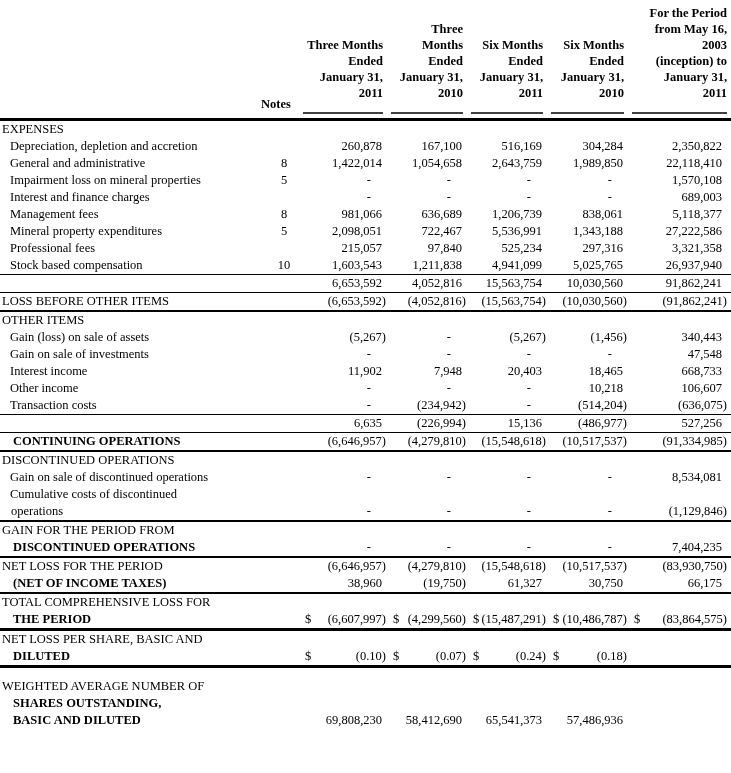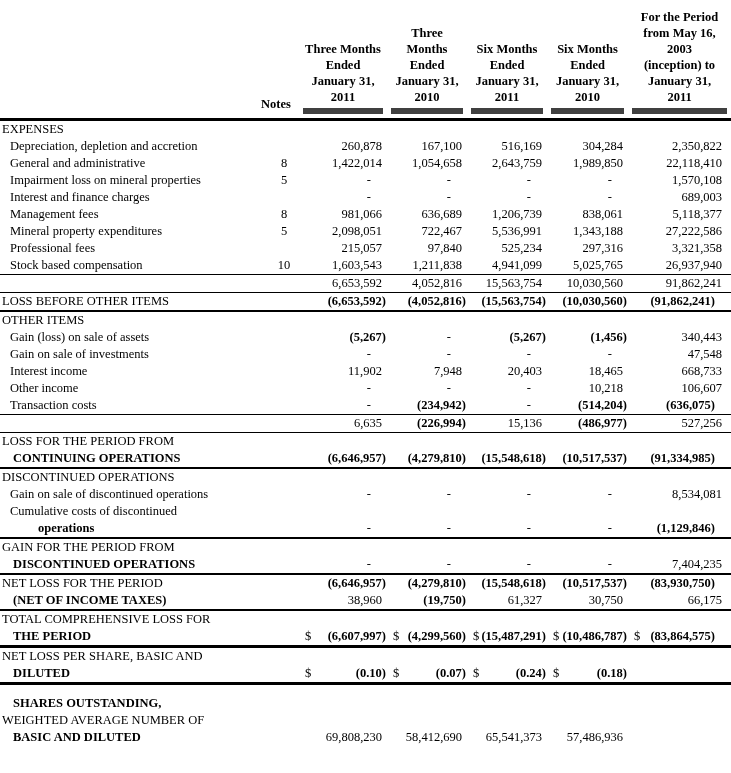--- a/index.html
+++ b/index.html
@@ -2,35 +2,35 @@
 <html><head>
 <meta charset="utf-8">
 <style>
   html,body{margin:0;padding:0;background:#ffffff;}
   body{width:731px;font-family:"Liberation Serif",serif;color:#000;-webkit-font-smoothing:none;}
   .sheet{width:731px;background:#fff;}
   table{border-collapse:collapse;table-layout:fixed;width:731px;}
   td{padding:0;margin:0;vertical-align:bottom;white-space:nowrap;overflow:visible;font-size:12.5px;}
   
   thead td{vertical-align:bottom;border-bottom:3px solid #000;font-weight:bold;height:112px;}
-  .h-col div{white-space:pre-line;text-align:center;line-height:16px;border-bottom:6px solid #404040;margin:0 4px 4px 4px;padding-bottom:3px;}
+  .h-col div{white-space:pre-line;text-align:right;line-height:16px;border-bottom:2px solid #404040;margin:0 4px 4px 4px;padding-bottom:11px;}
   .h-notes{text-align:center;padding-bottom:6px;margin-top:24px;}
   
   tbody td{height:17px;line-height:17px;}
   .lbl-section{font-weight:normal;padding-left:2px;}
   .lbl-section2{font-weight:bold;padding-left:13px;}
   .lbl-item{padding-left:10px;}
-  .lbl-item2{padding-left:38px;font-weight:bold;}
+  .lbl-item2{padding-left:11px;}
   .note{text-align:center;padding-left:16px;}
   .d{padding-left:6px;text-align:left;}
   .v{text-align:right;padding-right:5px;}
-  .neg{padding-right:1px;font-weight:bold;}
+  .neg{padding-right:1px;}
   .dash{padding-right:16px;}
   .v5{padding-right:9px;}
-  .v5.neg{padding-right:16px;}
+  .v5.neg{padding-right:4px;}
   tr.b-thin td{border-bottom:1px solid #000;}
   tr.b-thick td{border-bottom:2px solid #000;}
   tr.b-xthick td{border-bottom:3px solid #000;}
   tr.spacer td{height:10px;line-height:10px;}
 </style>
 </head>
 <body>
 
 <div class="sheet">
   <table>
@@ -332,34 +332,20 @@
           <td class="v">6,635</td>
           <td class="d"></td>
           <td class="v neg">(226,994)</td>
           <td class="d"></td>
           <td class="v">15,136</td>
           <td class="d"></td>
           <td class="v neg">(486,977)</td>
           <td class="d"></td>
           <td class="v v5">527,256</td>
         </tr>
-        <tr>
-          <td class="lbl-section">LOSS FOR THE PERIOD FROM</td>
-          <td class="note"></td>
-          <td class="d"></td>
-          <td class="v"></td>
-          <td class="d"></td>
-          <td class="v"></td>
-          <td class="d"></td>
-          <td class="v"></td>
-          <td class="d"></td>
-          <td class="v"></td>
-          <td class="d"></td>
-          <td class="v v5"></td>
-        </tr>
         <tr class="b-thick">
           <td class="lbl-section2">CONTINUING OPERATIONS</td>
           <td class="note"></td>
           <td class="d"></td>
           <td class="v neg">(6,646,957)</td>
           <td class="d"></td>
           <td class="v neg">(4,279,810)</td>
           <td class="d"></td>
           <td class="v neg">(15,548,618)</td>
           <td class="d"></td>
@@ -532,35 +518,35 @@
           <td class="v neg">(0.24)</td>
           <td class="d">$</td>
           <td class="v neg">(0.18)</td>
           <td class="d"></td>
           <td class="v v5"></td>
         </tr>
         <tr class="spacer">
           <td colspan="12"></td>
         </tr>
         <tr>
+          <td class="lbl-section">WEIGHTED AVERAGE NUMBER OF</td>
+          <td class="note"></td>
+          <td class="d"></td>
+          <td class="v"></td>
+          <td class="d"></td>
+          <td class="v"></td>
+          <td class="d"></td>
+          <td class="v"></td>
+          <td class="d"></td>
+          <td class="v"></td>
+          <td class="d"></td>
+          <td class="v v5"></td>
+        </tr>
+        <tr>
           <td class="lbl-section2">SHARES OUTSTANDING,</td>
-          <td class="note"></td>
-          <td class="d"></td>
-          <td class="v"></td>
-          <td class="d"></td>
-          <td class="v"></td>
-          <td class="d"></td>
-          <td class="v"></td>
-          <td class="d"></td>
-          <td class="v"></td>
-          <td class="d"></td>
-          <td class="v v5"></td>
-        </tr>
-        <tr>
-          <td class="lbl-section">WEIGHTED AVERAGE NUMBER OF</td>
           <td class="note"></td>
           <td class="d"></td>
           <td class="v"></td>
           <td class="d"></td>
           <td class="v"></td>
           <td class="d"></td>
           <td class="v"></td>
           <td class="d"></td>
           <td class="v"></td>
           <td class="d"></td>

